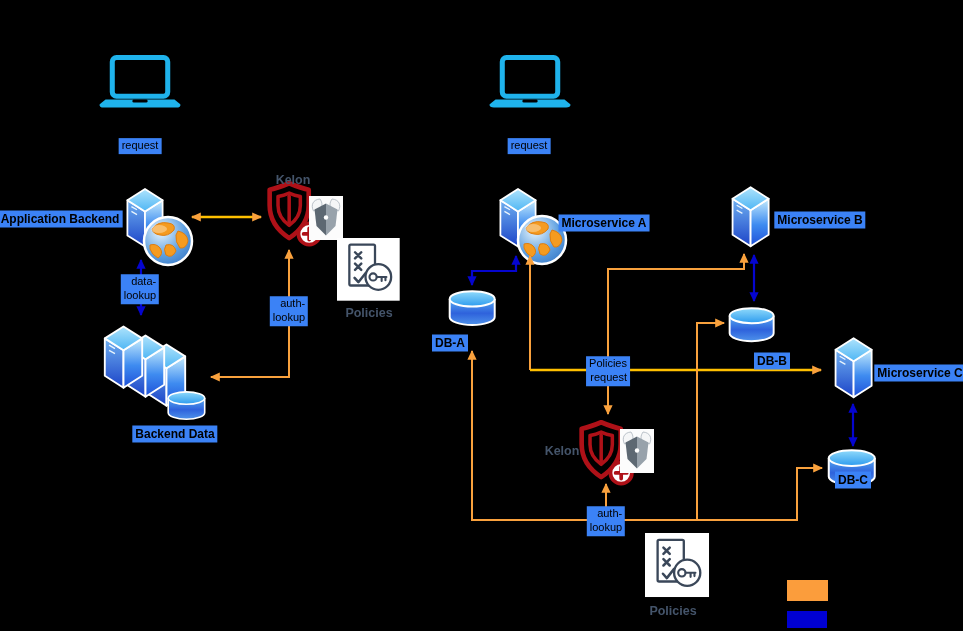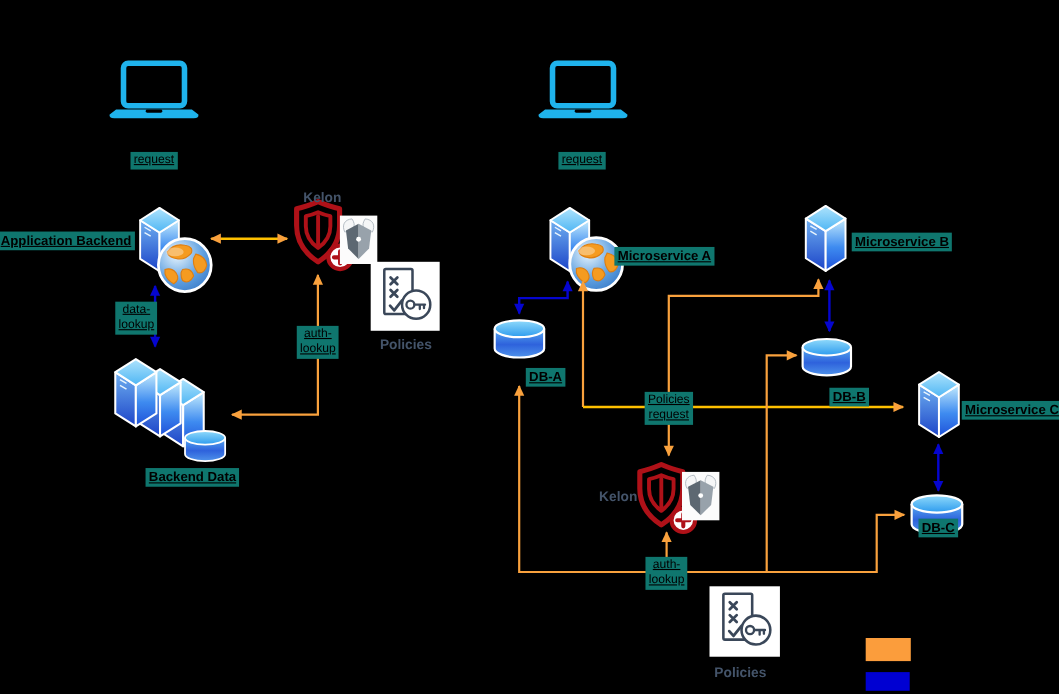--- a/index.html
+++ b/index.html
@@ -1,21 +1,21 @@
 <!DOCTYPE html>
 <html><head>
 <meta charset="utf-8">
 <style>
   html,body{margin:0;padding:0;background:#000;}
   #stage{position:relative;width:963px;height:631px;background:#000;overflow:hidden;
          font-family:"Liberation Sans",sans-serif;}
   #scene{position:absolute;left:0;top:0;}
-  .chip{position:absolute;transform:translate(-50%,-50%);background:#0f766e;color:#000;
+  .chip{position:absolute;transform:translate(-50%,-50%);background:#3b82f6;color:#000;
         font:11px/1.25 "Liberation Sans",sans-serif;padding:1px 3px;white-space:nowrap;
-        text-align:center;text-decoration:underline;}
+        text-align:right;}
   .chip.bold{font-weight:bold;font-size:12px;}
   .tag{position:absolute;transform:translate(-50%,-50%);color:#44546A;
        font:bold 12.5px "Liberation Sans",sans-serif;white-space:nowrap;}
 </style>
 </head>
 <body>
 
 <div id="stage">
 
 <svg id="scene" width="963" height="631" viewBox="0 0 963 631">
@@ -162,34 +162,34 @@
 
 <div class="chip" style="left:140px;top:146px">request</div>
 <div class="chip" style="left:529px;top:146px">request</div>
 
 <div class="chip bold" style="left:60px;top:219px">Application Backend</div>
 <div class="chip bold" style="left:175px;top:434px">Backend Data</div>
 
 <div class="tag" style="left:293px;top:180px">Kelon</div>
 <div class="tag" style="left:369px;top:313px">Policies</div>
 
-<div class="chip lines" style="left:124px;top:289px">
+<div class="chip lines" style="left:140px;top:289px">
   <div>data-</div>
   <div>lookup</div>
 </div>
 <div class="chip lines" style="left:289px;top:311px">
   <div>auth-</div>
   <div>lookup</div>
 </div>
 
-<div class="chip bold" style="left:604px;top:233px">Microservice A</div>
+<div class="chip bold" style="left:604px;top:223px">Microservice A</div>
 <div class="chip bold" style="left:820px;top:220px">Microservice B</div>
 <div class="chip bold" style="left:920px;top:373px">Microservice C</div>
 
-<div class="chip bold" style="left:496px;top:343px">DB-A</div>
+<div class="chip bold" style="left:450px;top:343px">DB-A</div>
 <div class="chip bold" style="left:772px;top:361px">DB-B</div>
 <div class="chip bold" style="left:853px;top:480px">DB-C</div>
 
 <div class="tag" style="left:562px;top:451px">Kelon</div>
 <div class="tag" style="left:673px;top:611px">Policies</div>
 
 <div class="chip lines" style="left:608px;top:371px">
   <div>Policies</div>
   <div>request</div>
 </div>

